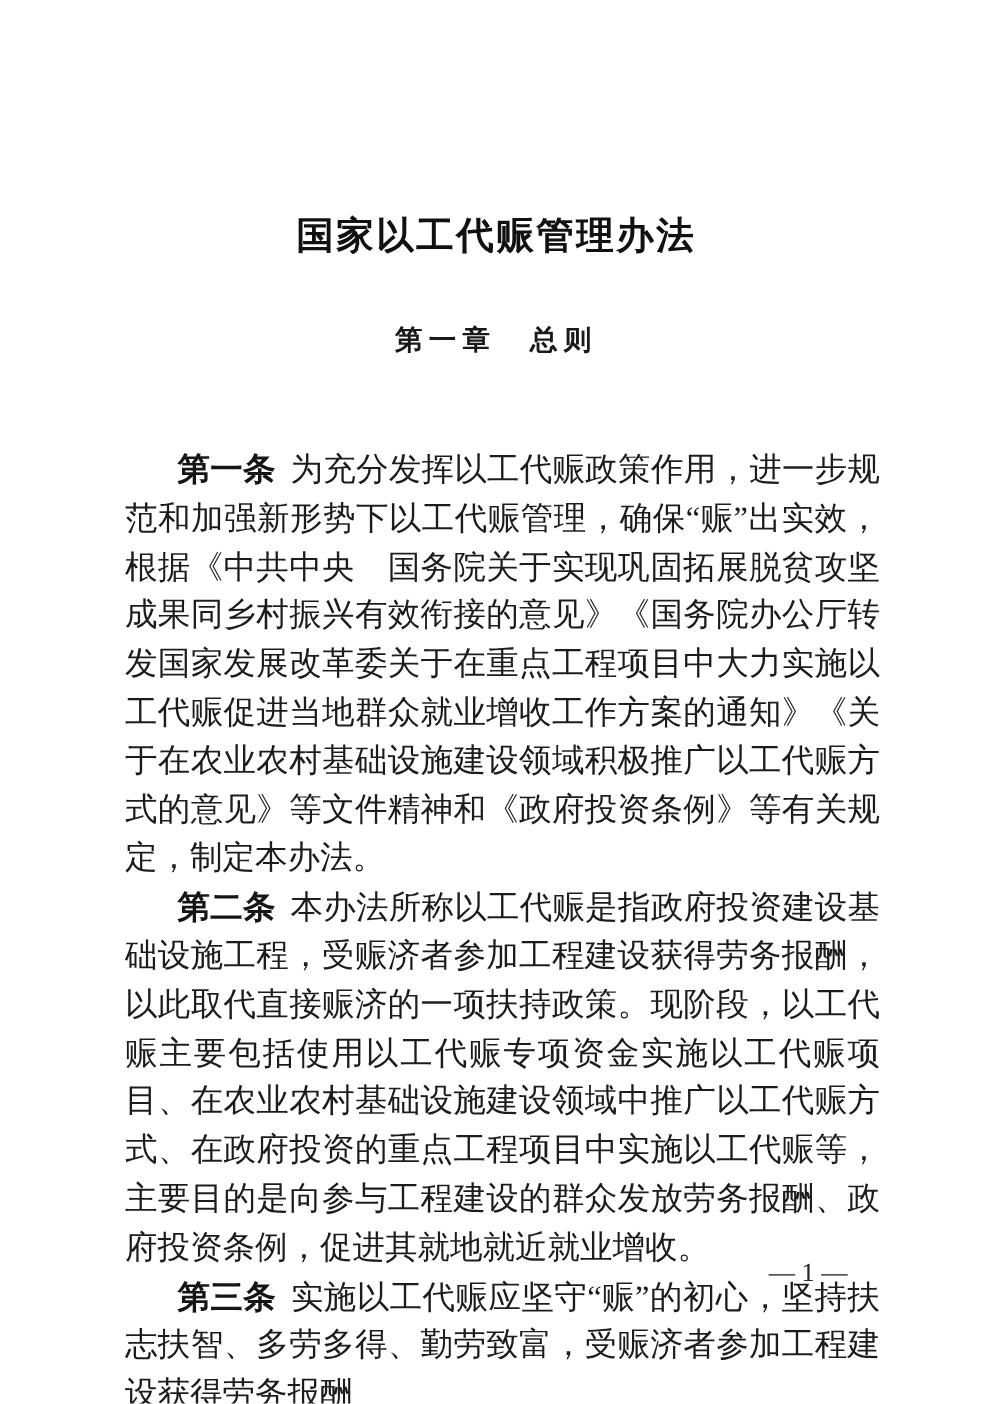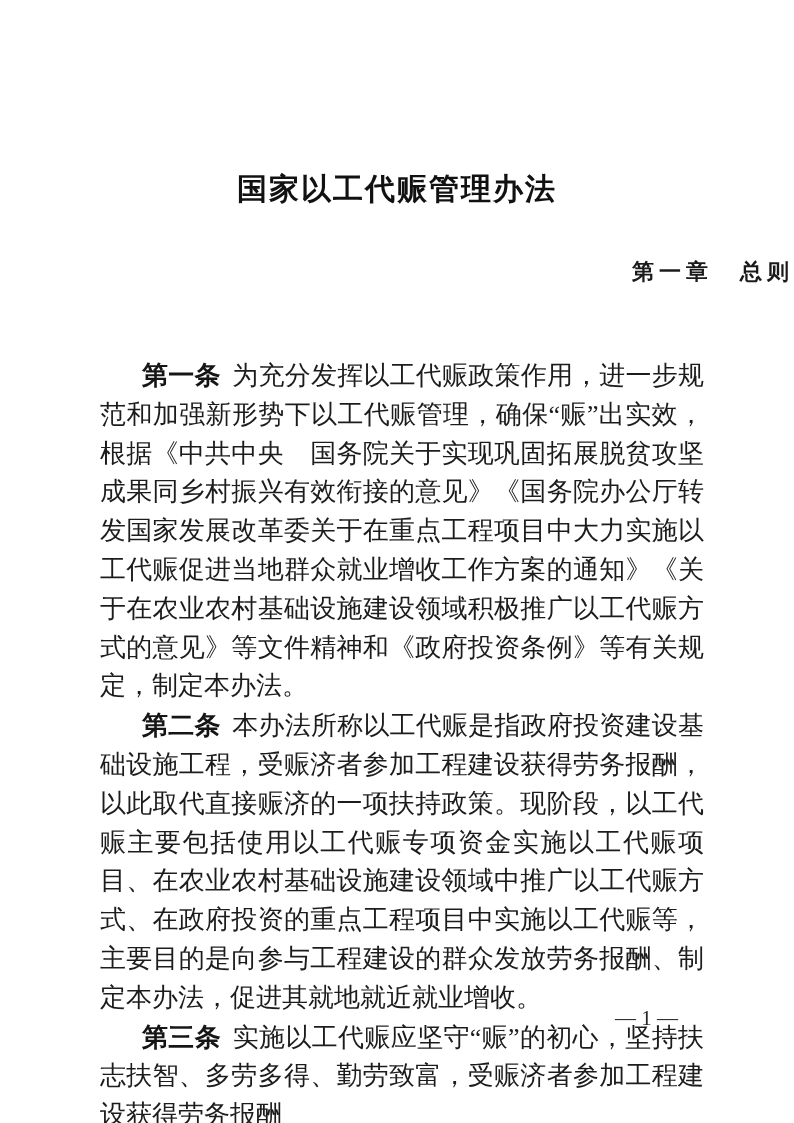--- a/index.html
+++ b/index.html
@@ -30,21 +30,21 @@
     letter-spacing: 2px;
     color: #111111;
     font-family: "Liberation Serif", "DejaVu Serif", serif;
   }
   .chapter-heading {
     position: absolute;
     top: 257px;
     left: 0;
     width: 794px;
     margin: 0;
-    text-align: right;
+    text-align: center;
     font-size: 22px;
     line-height: 30px;
     font-weight: bold;
     letter-spacing: 5px;
     color: #1a1a1a;
     font-family: "Liberation Sans", "DejaVu Sans", sans-serif;
   }
   .doc-body {
     position: absolute;
     top: 324px;
@@ -86,21 +86,21 @@
 
   <h1 class="doc-title">国家以工代赈管理办法</h1>
 
   <h2 class="chapter-heading">第一章　总则</h2>
 
   <div class="doc-body">
     <p>
       <span class="article-label">第一条</span><span>为充分发挥以工代赈政策作用，进一步规范和加强新形势下以工代赈管理，确保“赈”出实效，根据《中共中央　国务院关于实现巩固拓展脱贫攻坚成果同乡村振兴有效衔接的意见》《国务院办公厅转发国家发展改革委关于在重点工程项目中大力实施以工代赈促进当地群众就业增收工作方案的通知》《关于在农业农村基础设施建设领域积极推广以工代赈方式的意见》等文件精神和《政府投资条例》等有关规定，制定本办法。</span>
     </p>
     <p>
-      <span class="article-label">第二条</span><span>本办法所称以工代赈是指政府投资建设基础设施工程，受赈济者参加工程建设获得劳务报酬，以此取代直接赈济的一项扶持政策。现阶段，以工代赈主要包括使用以工代赈专项资金实施以工代赈项目、在农业农村基础设施建设领域中推广以工代赈方式、在政府投资的重点工程项目中实施以工代赈等，主要目的是向参与工程建设的群众发放劳务报酬、制定本办法，促进其就地就近就业增收。</span>
+      <span class="article-label">第二条</span><span>本办法所称以工代赈是指政府投资建设基础设施工程，受赈济者参加工程建设获得劳务报酬，以此取代直接赈济的一项扶持政策。现阶段，以工代赈主要包括使用以工代赈专项资金实施以工代赈项目、在农业农村基础设施建设领域中推广以工代赈方式、在政府投资的重点工程项目中实施以工代赈等，主要目的是向参与工程建设的群众发放劳务报酬、政府投资条例，促进其就地就近就业增收。</span>
     </p>
     <p>
       <span class="article-label">第三条</span><span>实施以工代赈应坚守“赈”的初心，坚持扶志扶智、多劳多得、勤劳致富，受赈济者参加工程建设获得劳务报酬</span>
     </p>
   </div>
 
   <div class="page-footer">
     <span>— 1 —</span>
   </div>
 

